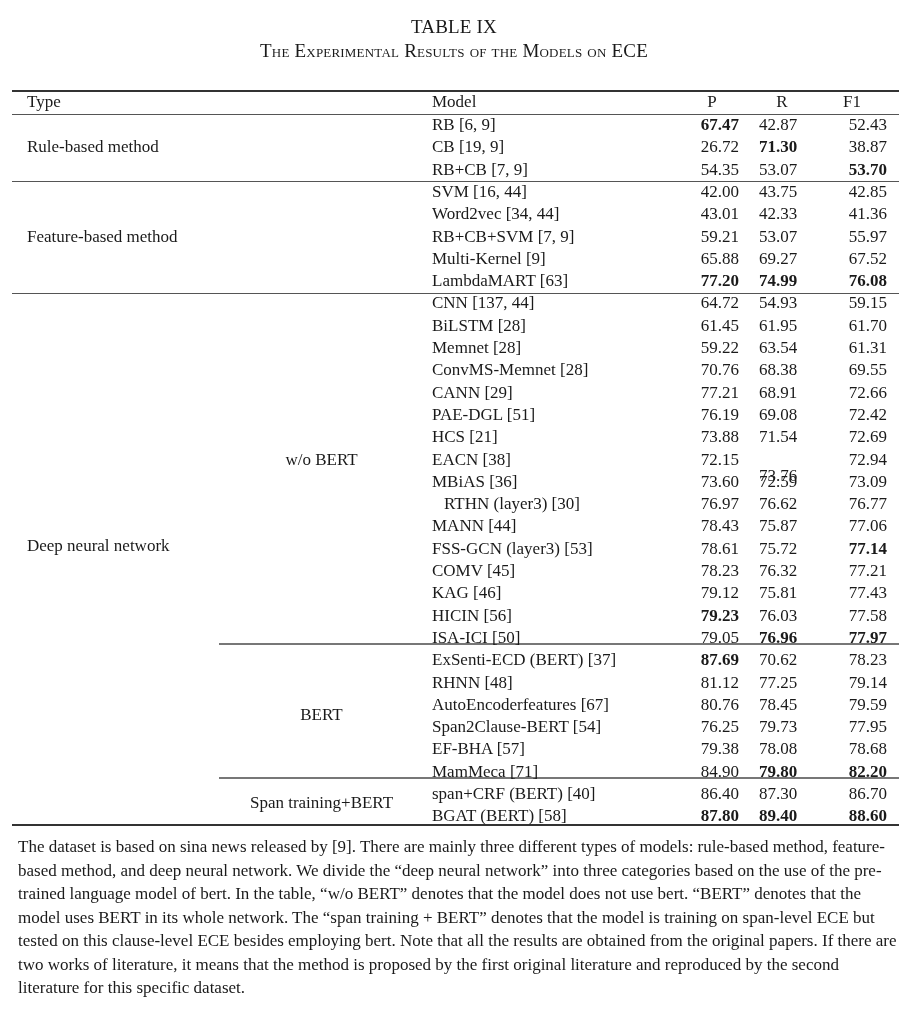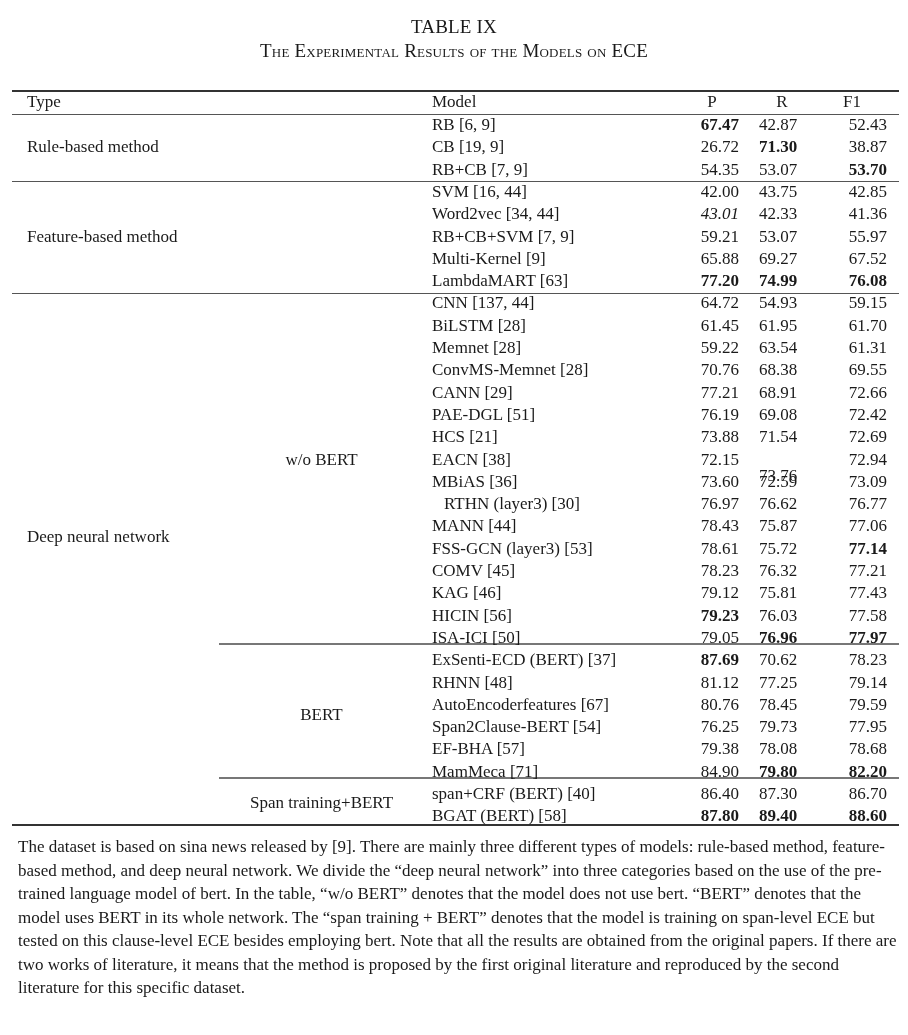--- a/index.html
+++ b/index.html
@@ -56,21 +56,21 @@
   <div class="cell hdr col-f1">F1</div>
 
   <div class="hline thin" style="top:24px"></div>
 
   <div class="group-label" style="left:15px; top:46px">Rule-based method</div>
   <div class="hline thin" style="top:91px"></div>
 
   <div class="group-label" style="left:15px; top:136px">Feature-based method</div>
   <div class="hline thin" style="top:203px"></div>
 
-  <div class="group-label" style="left:15px; top:436px">Deep neural network</div>
+  <div class="group-label" style="left:15px; top:445px">Deep neural network</div>
   <div class="sub-label" style="top:359px">w/o BERT</div>
   <div class="hline partial" style="top:553px"></div>
   <div class="sub-label" style="top:614px">BERT</div>
   <div class="hline partial" style="top:687px"></div>
   <div class="sub-label" style="top:702px">Span training+BERT</div>
 
   <div class="hline" style="top:734px"></div>
 
   <div id="rows">
       <div style="position: absolute; left: 0px; top: 24px; width: 887px; height: 22.3px;">
@@ -92,21 +92,21 @@
         <div class="cell num col-f1 bold" style="top: 0px;">53.70</div>
       </div>
       <div style="position: absolute; left: 0px; top: 90.9px; width: 887px; height: 22.3px;">
         <div class="cell col-model" style="top: 0px;">SVM [16, 44]</div>
         <div class="cell num col-p" style="top: 0px;">42.00</div>
         <div class="cell num col-r" style="top: 0px;">43.75</div>
         <div class="cell num col-f1" style="top: 0px;">42.85</div>
       </div>
       <div style="position: absolute; left: 0px; top: 113.2px; width: 887px; height: 22.3px;">
         <div class="cell col-model" style="top: 0px;">Word2vec [34, 44]</div>
-        <div class="cell num col-p" style="top: 0px; font-style: italic;">43.01</div>
+        <div class="cell num col-p" style="top: 0px;">43.01</div>
         <div class="cell num col-r" style="top: 0px;">42.33</div>
         <div class="cell num col-f1" style="top: 0px;">41.36</div>
       </div>
       <div style="position: absolute; left: 0px; top: 135.5px; width: 887px; height: 22.3px;">
         <div class="cell col-model" style="top: 0px;">RB+CB+SVM [7, 9]</div>
         <div class="cell num col-p" style="top: 0px;">59.21</div>
         <div class="cell num col-r" style="top: 0px;">53.07</div>
         <div class="cell num col-f1" style="top: 0px;">55.97</div>
       </div>
       <div style="position: absolute; left: 0px; top: 157.8px; width: 887px; height: 22.3px;">

